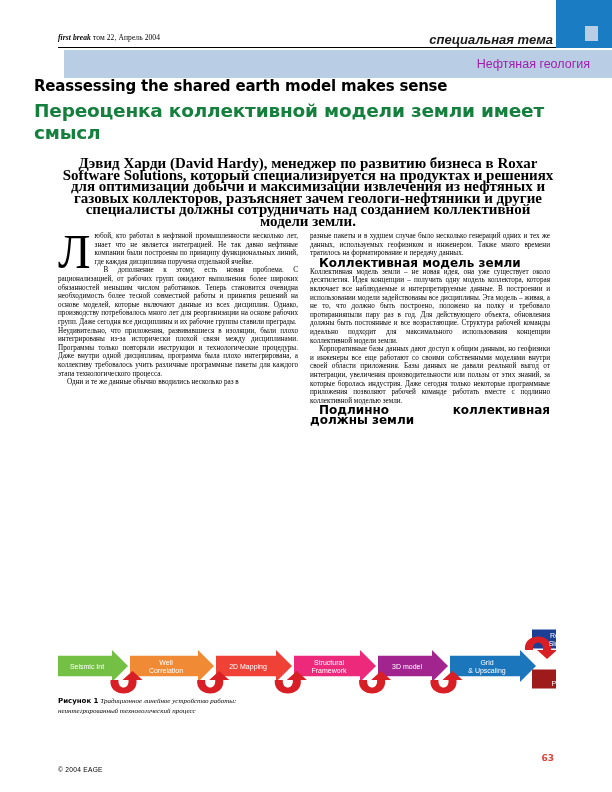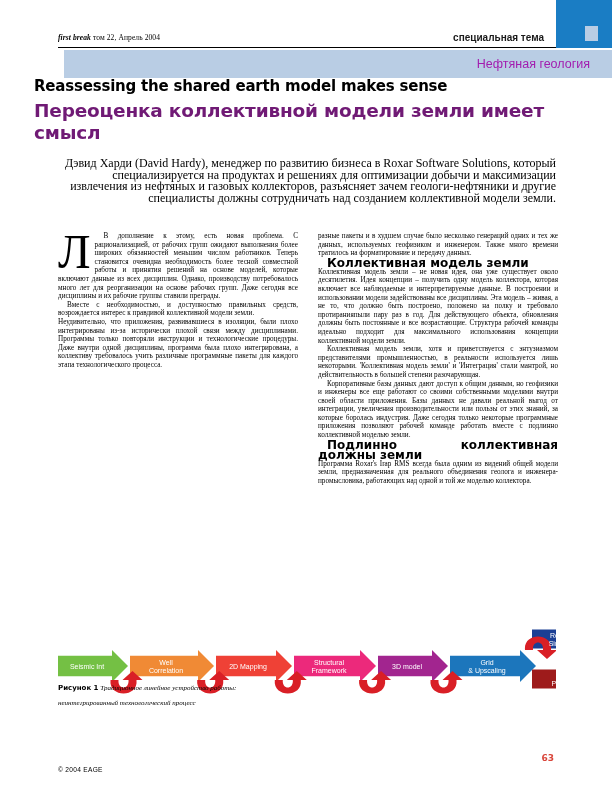--- a/index.html
+++ b/index.html
@@ -56,27 +56,28 @@
     letter-spacing: 0.1px;
     white-space: nowrap;
   }
   .kicker-left .fb {
     font-style: italic;
     font-weight: bold;
     font-size: 7.5px;
   }
   .kicker-right {
     position: absolute;
-    right: 12px;
+    right: 3px;
     top: -1px;
     font-family: "Liberation Sans", "DejaVu Sans", sans-serif;
     font-weight: bold;
-    font-size: 10px;
+    font-size: 13px;
     color: #1a1a1a;
     white-space: nowrap;
+    font-style: italic;
   }
   .header-rule {
     position: absolute;
     left: 58px;
     top: 47px;
     width: 498px;
     height: 1.4px;
     background: #000000;
   }
 
@@ -114,49 +115,49 @@
   .title-ru {
     position: absolute;
     left: 34px;
     top: 100px;
     width: 520px;
     font-family: "DejaVu Sans", "Liberation Sans", sans-serif;
     font-weight: bold;
     font-size: 18.5px;
     line-height: 22px;
     letter-spacing: -0.2px;
-    color: #701a75;
+    color: #15803d;
   }
 
   
   .lede {
     position: absolute;
     left: 60px;
     top: 158px;
     width: 496px;
     font-family: "Liberation Serif", "DejaVu Serif", serif;
-    font-weight: normal;
-    font-size: 12px;
+    font-weight: bold;
+    font-size: 15px;
     line-height: 11.6px;
-    text-align: right;
+    text-align: center;
     color: #000;
   }
 
   
   .col {
     position: absolute;
     top: 232px;
     width: 240px;
     font-size: 7.2px;
     line-height: 8.6px;
     text-align: justify;
     color: #000;
   }
   .col-left  { left: 58px; }
-  .col-right { left: 318px; }
+  .col-right { left: 310px; }
 
   .col p {
     margin: 0;
     text-indent: 9px;
   }
   .col p.noindent { text-indent: 0; }
 
   .subhead {
     font-family: "DejaVu Sans", "Liberation Sans", sans-serif;
     font-weight: bold;
@@ -183,24 +184,24 @@
     left: 56px;
     top: 620px;
     width: 500px;
     height: 88px;
   }
   .figure svg { display: block; }
 
   .fig-caption {
     position: absolute;
     left: 58px;
-    top: 681px;
+    top: 696px;
     width: 232px;
     font-size: 7px;
-    line-height: 15px;
+    line-height: 10px;
     font-style: italic;
     color: #000;
   }
   .fig-caption .fignum {
     font-style: normal;
     font-weight: bold;
     font-family: "DejaVu Sans", "Liberation Sans", sans-serif;
     font-size: 7px;
   }
 
@@ -242,34 +243,32 @@
 
   <div class="blue-band"></div>
   <div class="section-label">Нефтяная геология</div>
 
   <div class="title-en">Reassessing the shared earth model makes sense</div>
   <div class="title-ru">Переоценка коллективной модели земли имеет смысл</div>
 
   <div class="lede">Дэвид Харди (David Hardy), менеджер по развитию бизнеса в Roxar Software Solutions, который специализируется на продуктах и решениях для оптимизации добычи и максимизации извлечения из нефтяных и газовых коллекторов, разъясняет зачем геологи-нефтяники и другие специалисты должны сотрудничать над созданием коллективной модели земли.</div>
 
   <div class="col col-left">
-    <p class="noindent"><span class="dropcap">Л</span></p>
+    <p class="noindent"><span class="dropcap">Л</span><span>юбой, кто работал в нефтяной промышленности несколько лет, знает что не является интеграцией. Не так давно нефтяные компании были построены по принципу функциональных линий, где каждая дисциплина поручена отдельной ячейке.</span></p>
     <p>В дополнение к этому, есть новая проблема. С рационализацией, от рабочих групп ожидают выполнения более широких обязанностей меньшим числом работников. Теперь становится очевидна необходимость более тесной совместной работы и принятия решений на основе моделей, которые включают данные из всех дисциплин. Однако, производству потребовалось много лет для реорганизации на основе рабочих групп. Даже сегодня все дисциплины и их рабочие группы ставили преграды.</p>
-    <p>Вместе с необходимостью, и доступностью правильных средств, возрождается интерес к правдивой коллективной модели земли.</p>
     <p class="noindent">Неудивительно, что приложения, развивавшиеся в изоляции, были плохо интегрированы из-за исторически плохой связи между дисциплинами. Программы только повторяли инструкции и технологические процедуры. Даже внутри одной дисциплины, программа была плохо интегрирована, а коллективу требовалось учить различные программные пакеты для каждого этапа технологического процесса.</p>
+    <p>Одни и те же данные обычно вводились несколько раз в</p>
   </div>
 
   <div class="col col-right">
     <p class="noindent">разные пакеты и в худшем случае было несколько генераций одних и тех же данных, используемых геофизиком и инженером. Также много времени тратилось на форматирование и передачу данных.</p>
     <p class="subhead">Коллективная модель земли</p>
     <p class="noindent">Коллективная модель земли – не новая идея, она уже существует около десятилетия. Идея концепции – получить одну модель коллектора, которая включает все наблюдаемые и интерпретируемые данные. В построении и использовании модели задействованы все дисциплины. Эта модель – живая, а не то, что должно быть построено, положено на полку и требовало протиранияпыли пару раз в год. Для действующего объекта, обновления должны быть постоянные и все возрастающие. Структура рабочей команды идеально подходит для максимального использования концепции коллективной модели земли.</p>
-    <p>Коллективная модель земли, хотя и приветствуется с энтузиазмом представителями промышленностью, в реальности используется лишь некоторыми. 'Коллективная модель земли' и 'Интеграция' стали мантрой, но действительность в большей степени разочарующая.</p>
     <p>Корпоративные базы данных дают доступ к общим данным, но геофизики и инженеры все еще работают со своими собственными моделями внутри своей области приложения. Базы данных не давали реальной выгод от интеграции, увеличения производительности или пользы от этих знаний, за которые боролась индустрия. Даже сегодня только некоторые программные приложения позволяют рабочей команде работать вместе с подлинно коллективной моделью земли.</p>
     <p class="subhead">Подлинно коллективная должны земли</p>
-    <p class="noindent">Программа Roxar's Irap RMS всегда была одним из видений общей модели земли, предназначенная для реального объединения геолога и инженера-промысловика, работающих над одной и той же моделью коллектора.</p>
   </div>
 
   <div class="figure">
     <svg width="500" height="88" viewBox="0 0 500 88" xmlns="http://www.w3.org/2000/svg">
       <g id="arrow-group">
           <path d="M2,35.76 L56,35.76 L56,30 L72,46 L56,62 L56,56.239999999999995 L2,56.239999999999995 Z" fill="#74c044"></path>
           <path d="M74,35.76 L142,35.76 L142,30 L158,46 L142,62 L142,56.239999999999995 L74,56.239999999999995 Z" fill="#f08a35"></path>
           <path d="M160,35.76 L220,35.76 L220,30 L236,46 L220,62 L220,56.239999999999995 L160,56.239999999999995 Z" fill="#ef4136"></path>
           <path d="M238,35.76 L304,35.76 L304,30 L320,46 L304,62 L304,56.239999999999995 L238,56.239999999999995 Z" fill="#ec297b"></path>
           <path d="M322,35.76 L376,35.76 L376,30 L392,46 L376,62 L376,56.239999999999995 L322,56.239999999999995 Z" fill="#a2258f"></path>

